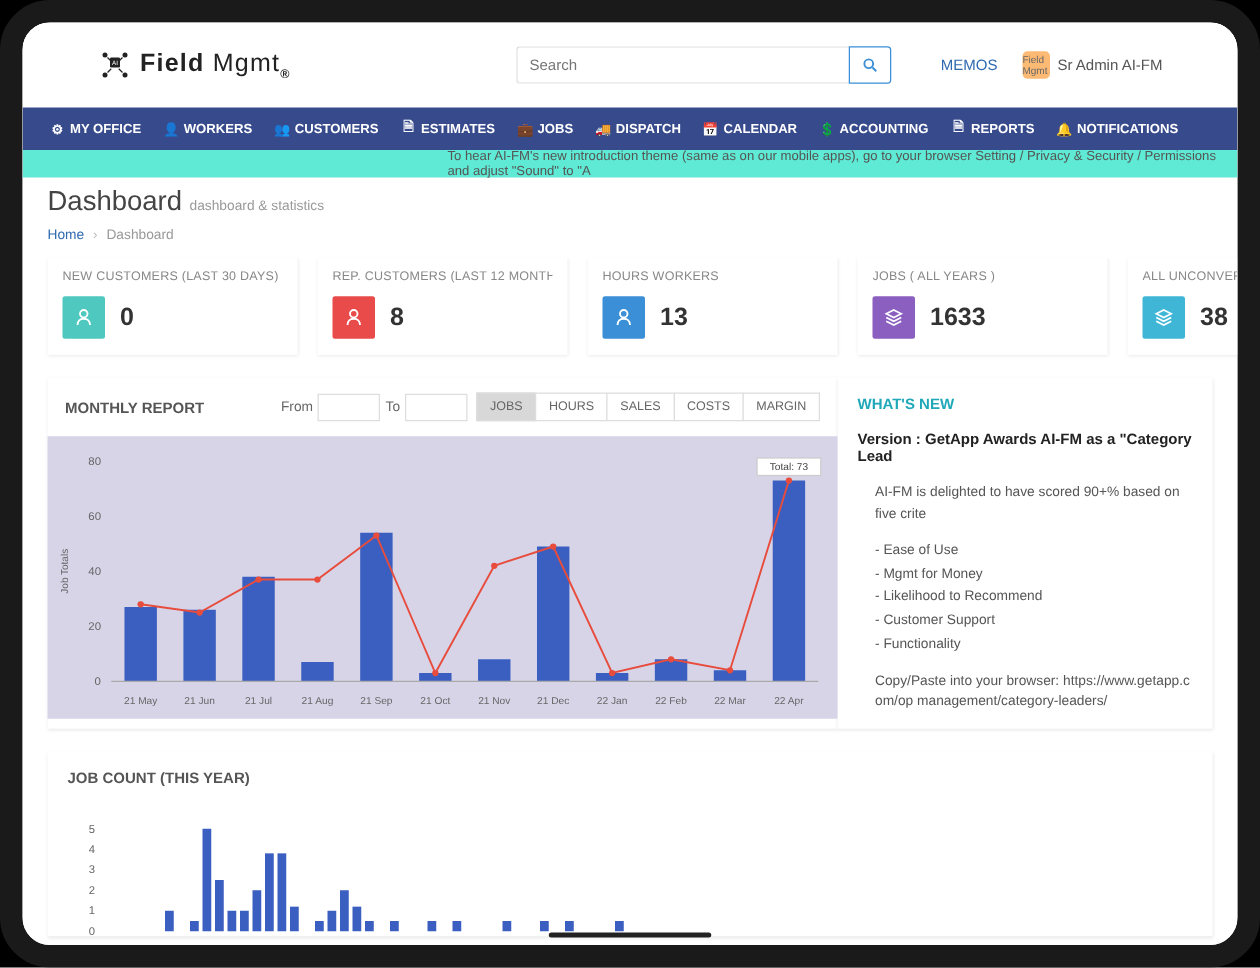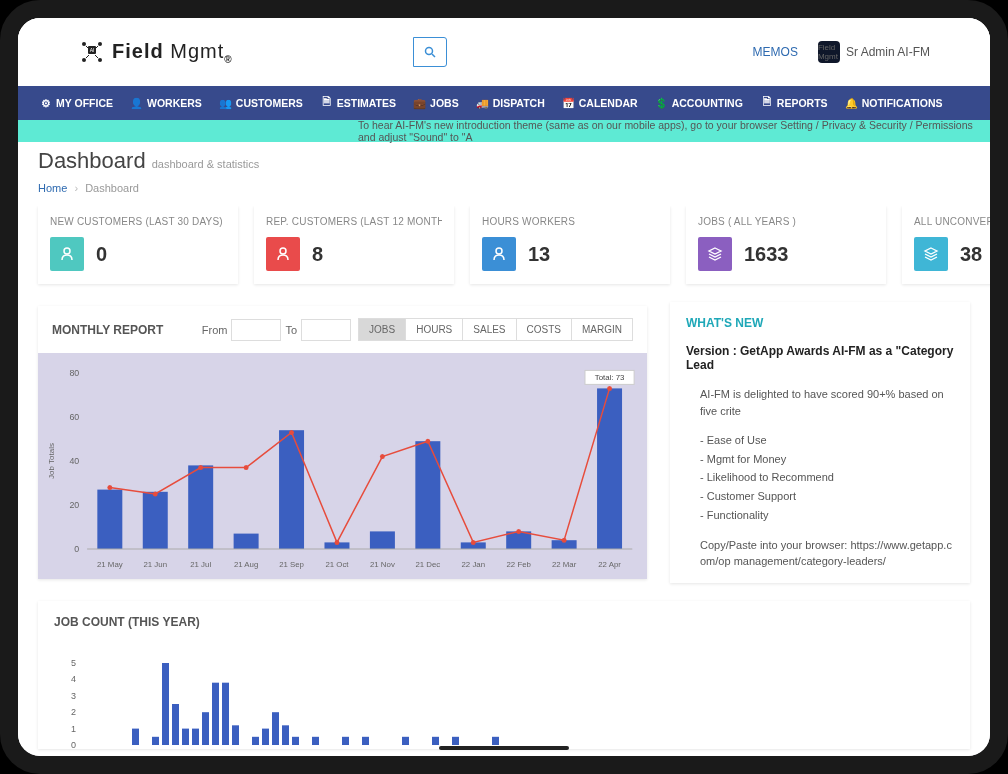--- a/index.html
+++ b/index.html
@@ -10,21 +10,21 @@
 .logo-wrap { display: flex; align-items: center; gap: 6px; }
 .logo-mark { width: 28px; height: 28px; position: relative; }
 .logo-text { font-size: 20px; font-weight: 700; letter-spacing: 1px; color: #222; }
 .logo-text .thin { font-weight: 400; }
 .logo-r { font-size: 10px; vertical-align: sub; }
 .search-wrap { margin-left: 180px; display: flex; width: 300px; }
 .search-input { flex: 1; height: 30px; border: 1px solid #ddd; border-right: none; border-radius: 3px 0 0 3px; padding: 0 10px; font-size: 12px; color: #888; }
 .search-btn { width: 34px; height: 30px; border: 1px solid #3b8fd6; border-radius: 0 3px 3px 0; background: #fff; color: #3b8fd6; cursor: pointer; display:flex; align-items:center; justify-content:center; }
 .memos-link { margin-left: 40px; color: #2e6ab0; font-size: 12px; font-weight: 400; cursor: pointer; }
 .user-area { margin-left: 20px; display: flex; align-items: center; gap: 6px; font-size: 12px; color: #555; }
-.user-badge { width: 22px; height: 22px; background: #0f172a; border-radius: 4px; display:flex; align-items:center; justify-content:center; font-size:8px; color:#666;}
+.user-badge { width: 22px; height: 22px; background: #fdba74; border-radius: 4px; display:flex; align-items:center; justify-content:center; font-size:8px; color:#666;}
 .main-nav { background: #374a8c; height: 34px; display: flex; align-items: center; padding: 0 14px; gap: 2px; }
 .nav-item { color: #fff; font-size: 10.5px; font-weight: 600; padding: 0 8px; display: flex; align-items: center; gap: 4px; cursor: pointer; white-space: nowrap; }
 .nav-icon { width: 12px; height: 12px; display: inline-flex; align-items:center; justify-content:center;}
 .yellow-banner { background: #5eead4; color: #555; font-size: 10.5px; padding: 4px 10px 4px 340px; height: 22px; display:flex; align-items:center;}
 .page-head-row { padding: 6px 20px 2px; display:flex; align-items:baseline;}
 .page-title { font-size: 22px; color: #444; font-weight: 400; }
 .page-sub { font-size: 11px; color: #999; margin-left: 6px; }
 .crumbs { padding: 6px 20px 12px; font-size: 11px; color: #999; }
 .crumb-link { color: #2e6ab0; cursor: pointer; }
 .crumb-sep { margin: 0 4px; color:#bbb;}
@@ -32,21 +32,21 @@
 .stat-card { background: #fff; box-shadow: 0 1px 3px rgba(0,0,0,.1); flex: 0 0 200px; min-width: 200px; height: 78px; padding: 10px 12px; }
 .stat-label { font-size: 10px; font-weight: 400; color: #888; letter-spacing: .2px; white-space: nowrap; overflow: hidden; }
 .stat-body { display: flex; align-items: center; gap: 12px; margin-top: 10px; }
 .stat-icon { width: 34px; height: 34px; border-radius: 2px; display: flex; align-items: center; justify-content: center; color: #fff; }
 .stat-value { font-size: 20px; font-weight: 700; color: #333; }
 .ic-teal { background: #4fc8c0; }
 .ic-red { background: #e94b4b; }
 .ic-blue { background: #3b8fd6; }
 .ic-purple { background: #8b5fc0; }
 .ic-cyan { background: #3fb6d6; }
-.mid-row { display: flex; gap: 23px; padding: 0 20px 18px; align-items: center; }
+.mid-row { display: flex; gap: 0; padding: 0 20px 18px; }
 .report-panel { flex: 1; background: #fff; box-shadow: 0 1px 3px rgba(0,0,0,.1); }
 .report-head { display: flex; align-items: center; padding: 12px 14px; }
 .report-title { font-size: 12px; font-weight: 700; color: #555; flex: 1; }
 .date-lbl { font-size: 11px; color: #666; margin: 0 4px; }
 .date-inp { width: 50px; height: 22px; border: 1px solid #ddd; font-size: 11px; padding: 0 4px; }
 .tab-group { display: flex; margin-left: 8px; }
 .tab-btn { font-size: 10px; padding: 5px 10px; border: 1px solid #ddd; background: #fff; color: #666; cursor: pointer; margin-left: -1px; }
 .tab-btn.active { background: #d8d8d8; }
 .chart-area { background: #d7d4e8; height: 226px; position: relative; margin: 0 0 0 0; }
 .news-panel { flex: 0 0 300px; background: #fff; box-shadow: 0 1px 3px rgba(0,0,0,.1); padding: 14px 16px; overflow: hidden; }
@@ -78,20 +78,21 @@
               <line x1="8" y1="8" x2="11" y2="11" stroke="#222"></line>
               <line x1="20" y1="8" x2="17" y2="11" stroke="#222"></line>
               <line x1="8" y1="20" x2="11" y2="17" stroke="#222"></line>
               <line x1="20" y1="20" x2="17" y2="17" stroke="#222"></line>
               <text x="14" y="14" font-size="5" fill="#fff" text-anchor="middle">AI</text>
             </svg>
     </div>
     <span class="logo-text"><span>Field</span> <span class="thin">Mgmt</span><span class="logo-r">®</span></span>
   </div>
   <div class="search-wrap">
+    <input class="search-input" placeholder="Search" style="">
     <button class="search-btn">
       <span>
               <svg width="12" height="12" viewBox="0 0 12 12">
                 <circle cx="5" cy="5" r="3.5" fill="none" stroke="#3b8fd6" stroke-width="1.5"></circle>
                 <line x1="8" y1="8" x2="11" y2="11" stroke="#3b8fd6" stroke-width="1.5"></line>
               </svg>
             </span>
     </button>
   </div>
   <span class="memos-link">MEMOS</span>

